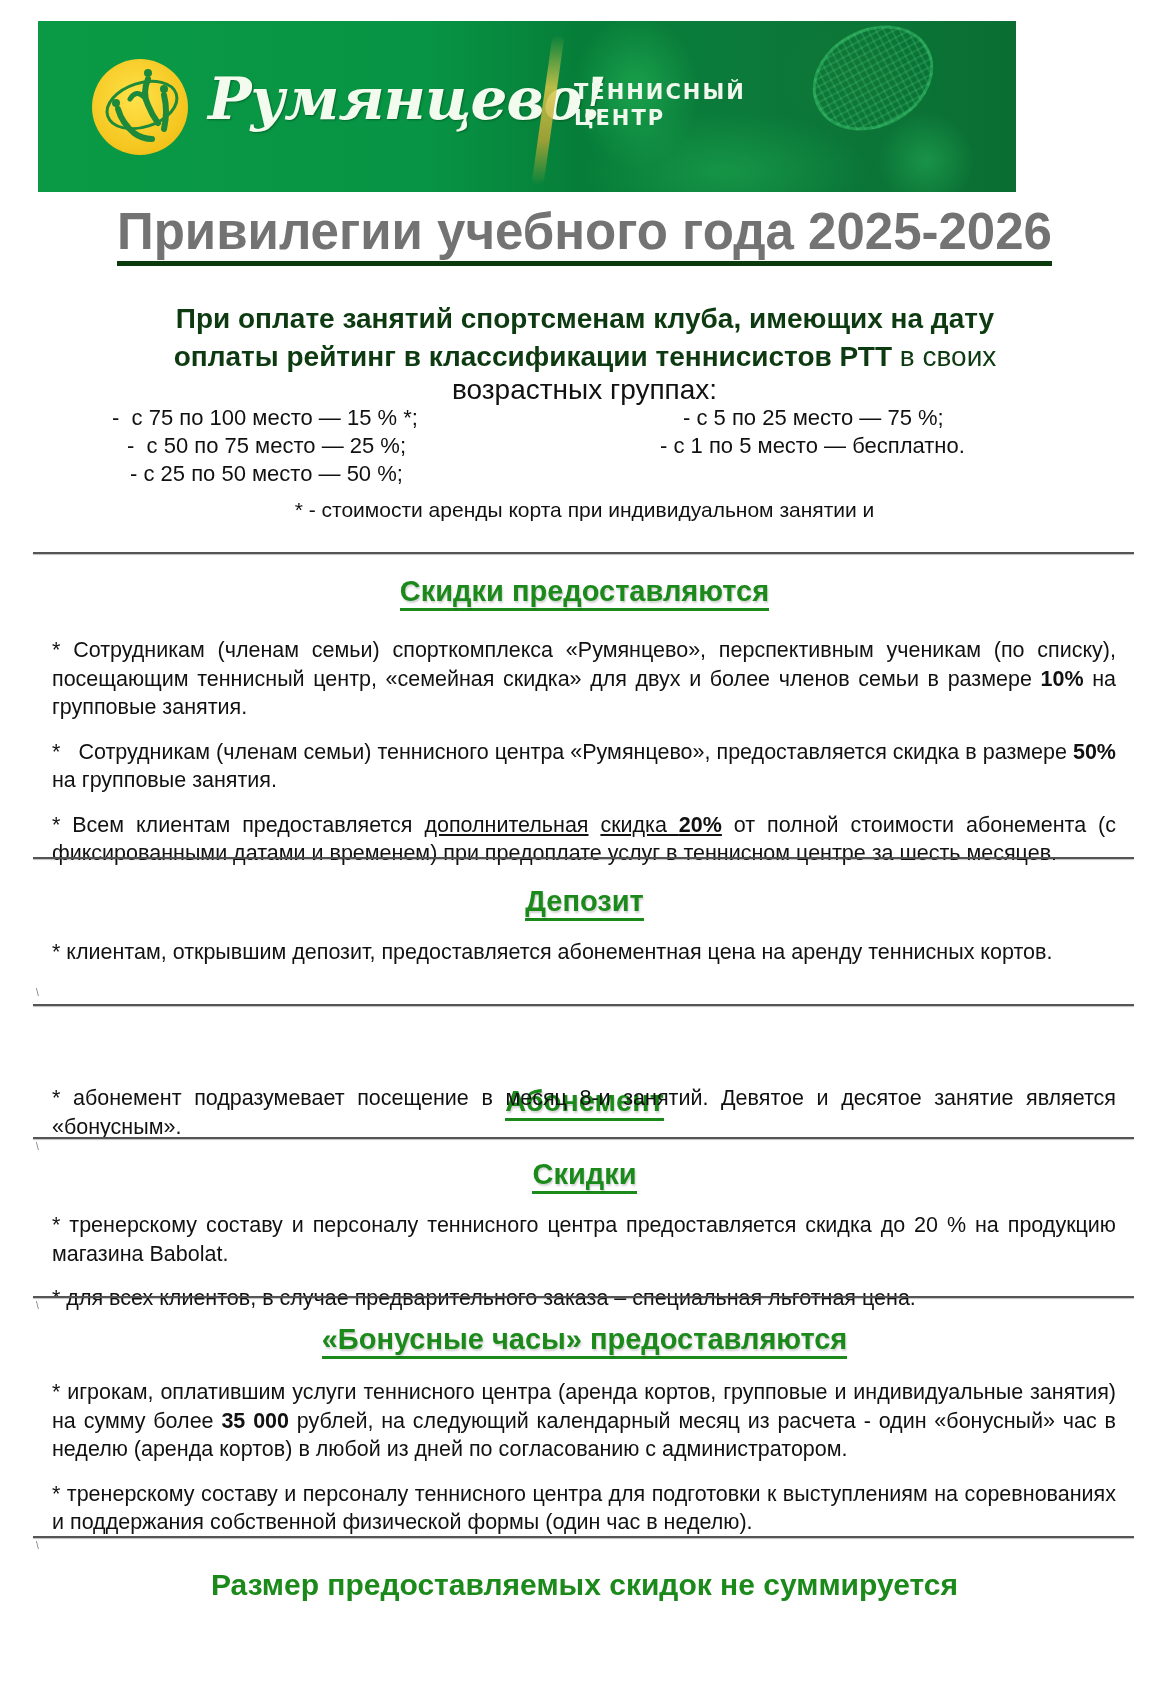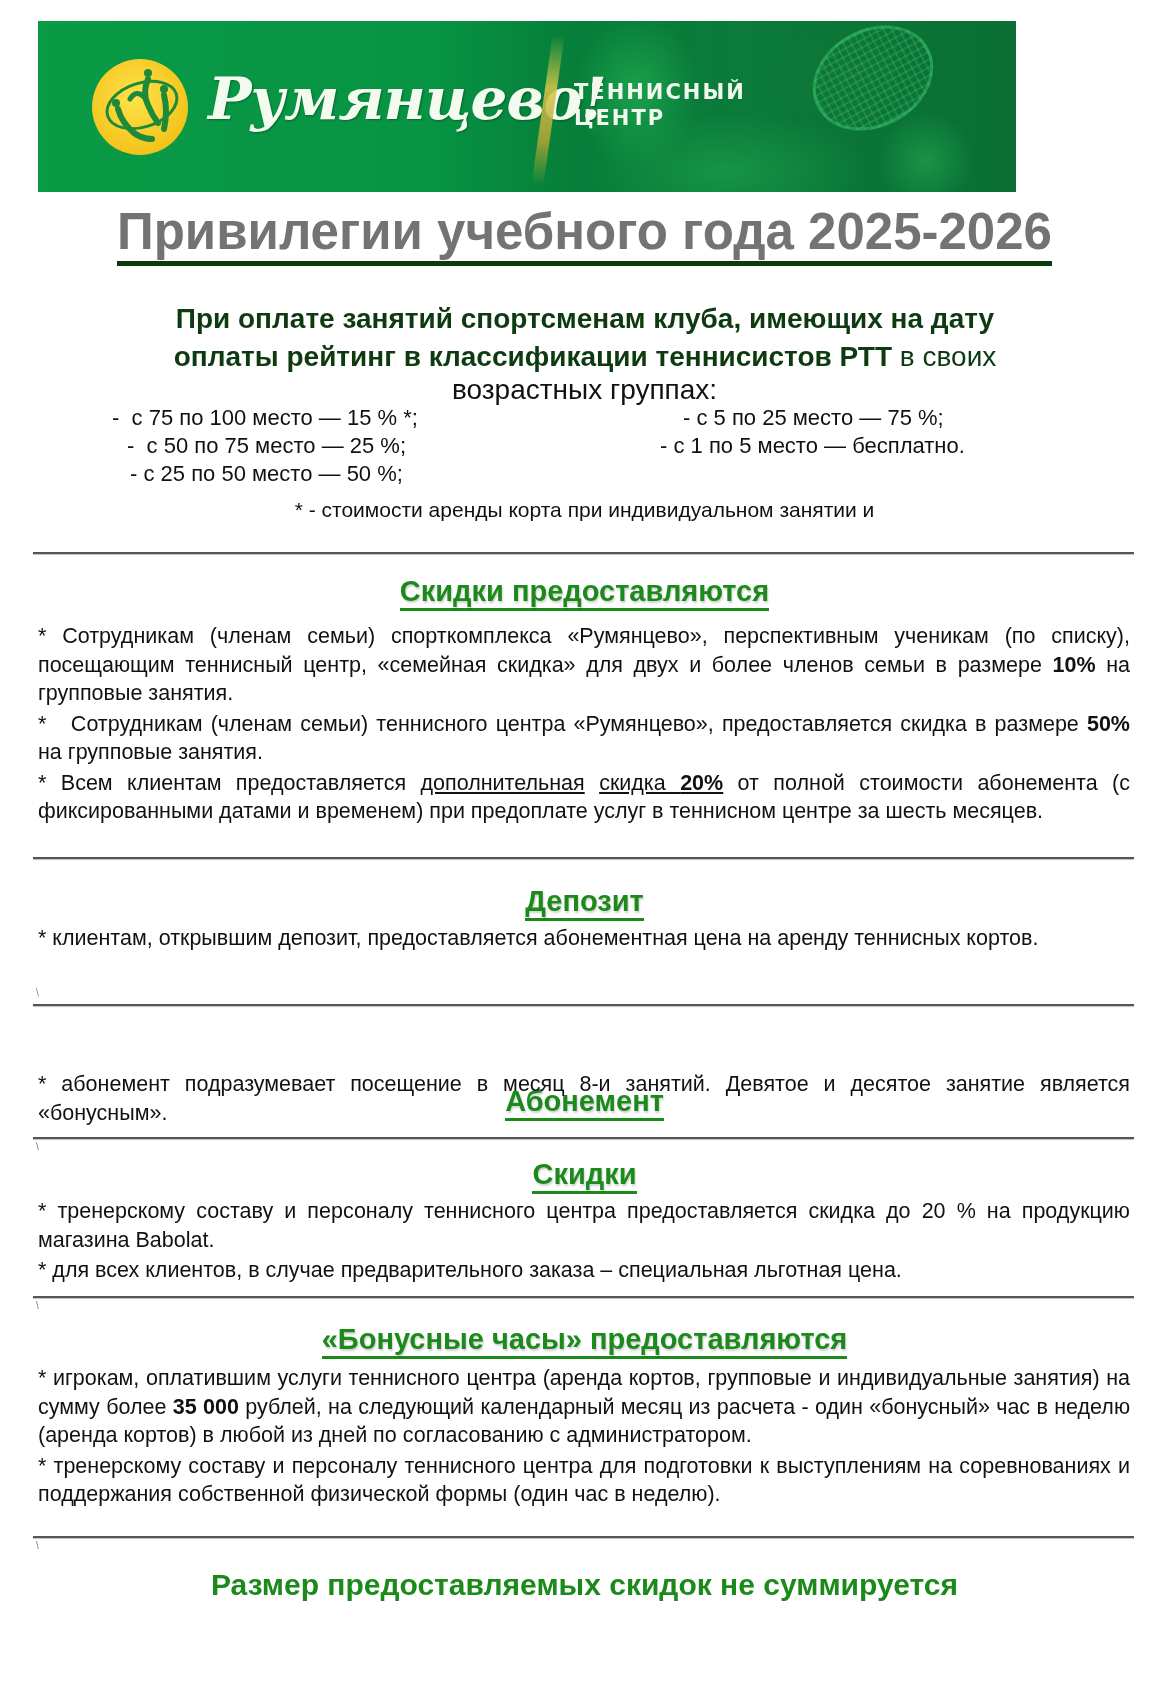--- a/index.html
+++ b/index.html
@@ -50,21 +50,21 @@
   .sep { position:absolute; left:33px; width:1101px; height:2px; background:#555;
          box-shadow:0 1px 1px rgba(0,0,0,.25); }
   .tick { position:absolute; left:36px; font-size:10px; color:#777; }
 
   
   .sec-title { position:absolute; left:0; width:1169px; text-align:center; font-size:29px; font-weight:bold; color:#1b8a1b; }
   .sec-title span { border-bottom:3px solid #1b8a1b; line-height:34px; display:inline-block;
                     text-shadow:1px 2px 2px rgba(0,0,0,.18); }
   .para { position:absolute; left:36px; width:1096px; font-size:21.5px; line-height:28.5px; color:#111;
           text-align:justify; }
-  .para p { margin:2px; }
+  .para p { margin:16px; }
   .u { text-decoration:underline; }
   b { font-weight:bold; }
 
   .final { position:absolute; left:0; width:1169px; top:1568px; text-align:center; font-size:30px; font-weight:bold; color:#1b8a1b; }
 </style>
 </head>
 <body>
 
 <div class="banner">
   <div class="player">

